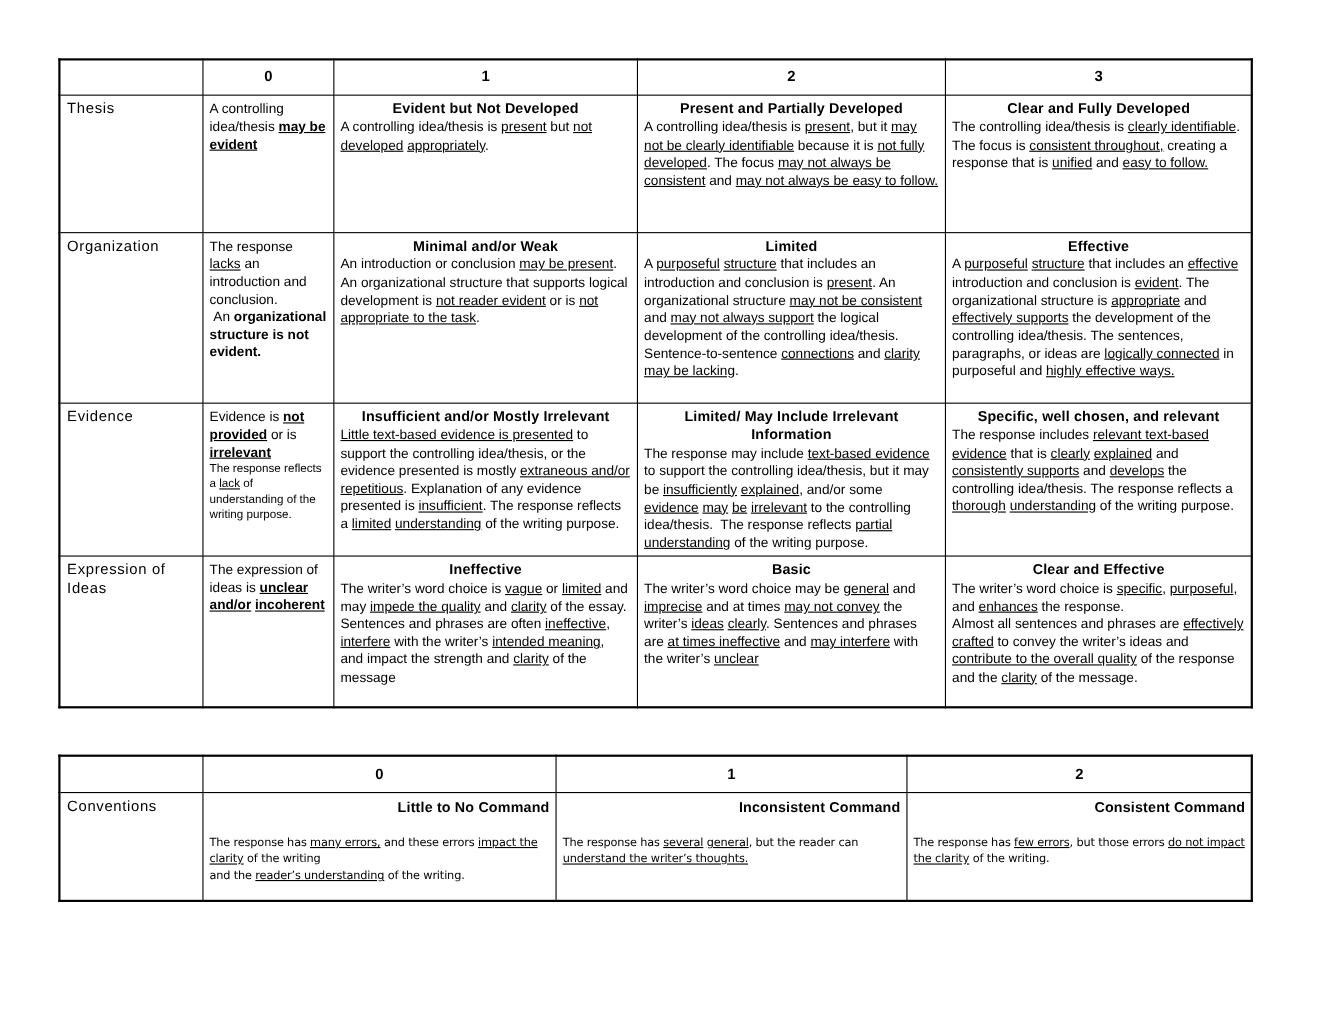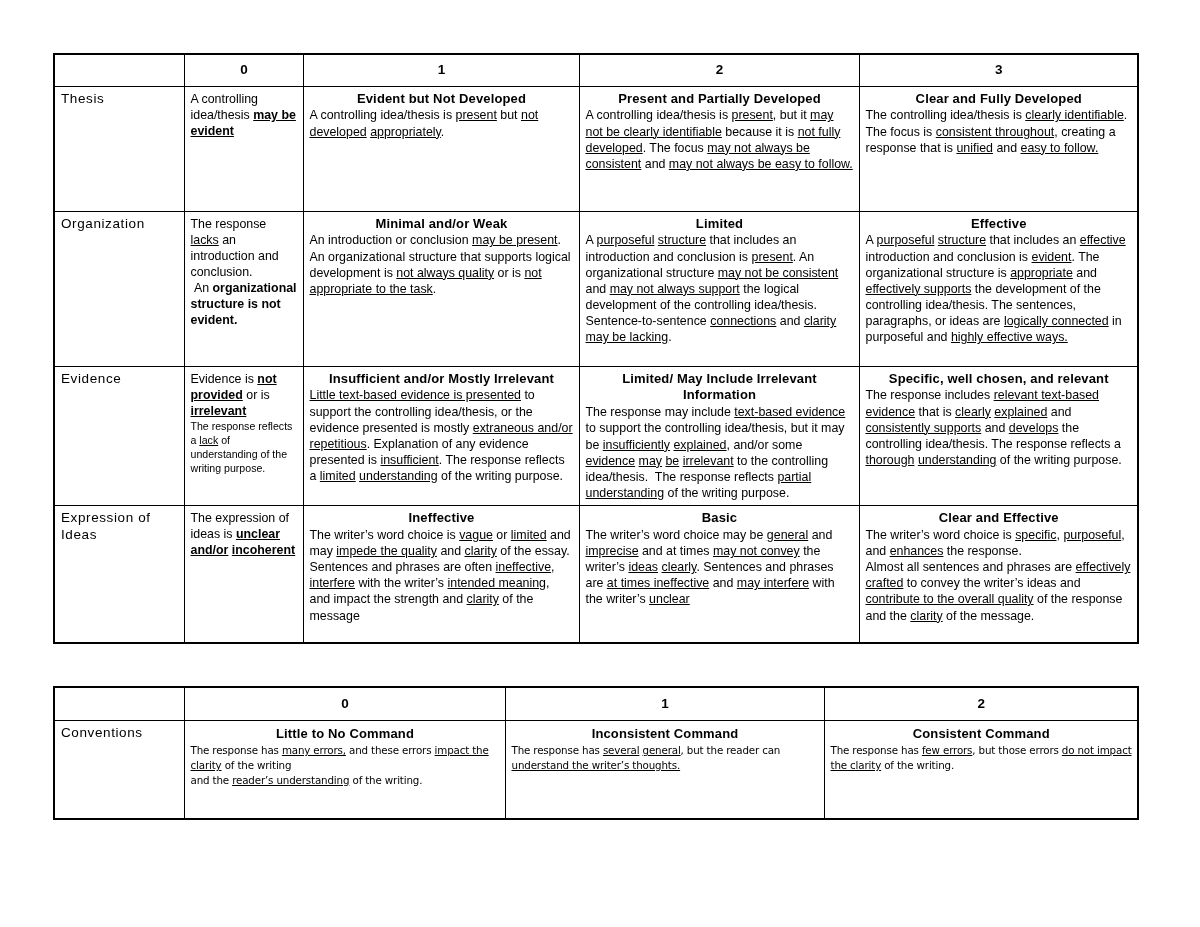--- a/index.html
+++ b/index.html
@@ -103,21 +103,22 @@
 
   
   td.conv {
     font-size: 12.2px;
     line-height: 1.34;
     text-align: center;
     padding-top: 5px;
   }
   td.conv .cell-title {
     font-size: 13px;
-    margin-bottom: 1px;
+    margin-bottom: 17px;
+    text-align: right;
   }
   td.conv .conv-body {
     display: block;
     font-family: "DejaVu Sans", sans-serif;
     font-size: 10.3px;
     line-height: 1.45;
     letter-spacing: -0.15px;
   }
   td.conv .conv-body u { text-decoration: underline; }
 
@@ -182,21 +183,21 @@
       </tr>
 
       <tr class="body-row" style="height:155px">
         <td class="row-label">Organization</td>
         <td class="cell">
 
           <span class="cell-body">The response <u>lacks</u> an introduction and conclusion.<br>&nbsp;An <b>organizational structure is not evident.</b></span>
         </td>
         <td class="cell">
           <span class="cell-title">Minimal and/or Weak</span>
-          <span class="cell-body">An introduction or conclusion <u>may be present</u>. An organizational structure that supports logical development is <u>not always quality</u> or is <u>not appropriate to the task</u>.</span>
+          <span class="cell-body">An introduction or conclusion <u>may be present</u>. An organizational structure that supports logical development is <u>not reader evident</u> or is <u>not appropriate to the task</u>.</span>
         </td>
         <td class="cell">
           <span class="cell-title">Limited</span>
           <span class="cell-body">A <u>purposeful</u> <u>structure</u> that includes an introduction and conclusion is <u>present</u>. An organizational structure <u>may not be consistent</u> and <u>may not always support</u> the logical development of the controlling idea/thesis. Sentence-to-sentence <u>connections</u> and <u>clarity may be lacking</u>.</span>
         </td>
         <td class="cell">
           <span class="cell-title">Effective</span>
           <span class="cell-body">A <u>purposeful</u> <u>structure</u> that includes an <u>effective</u> introduction and conclusion is <u>evident</u>. The organizational structure is <u>appropriate</u> and <u>effectively supports</u> the development of the controlling idea/thesis. The sentences, paragraphs, or ideas are <u>logically connected</u> in purposeful and <u>highly effective ways.</u></span>
         </td>
       </tr>

